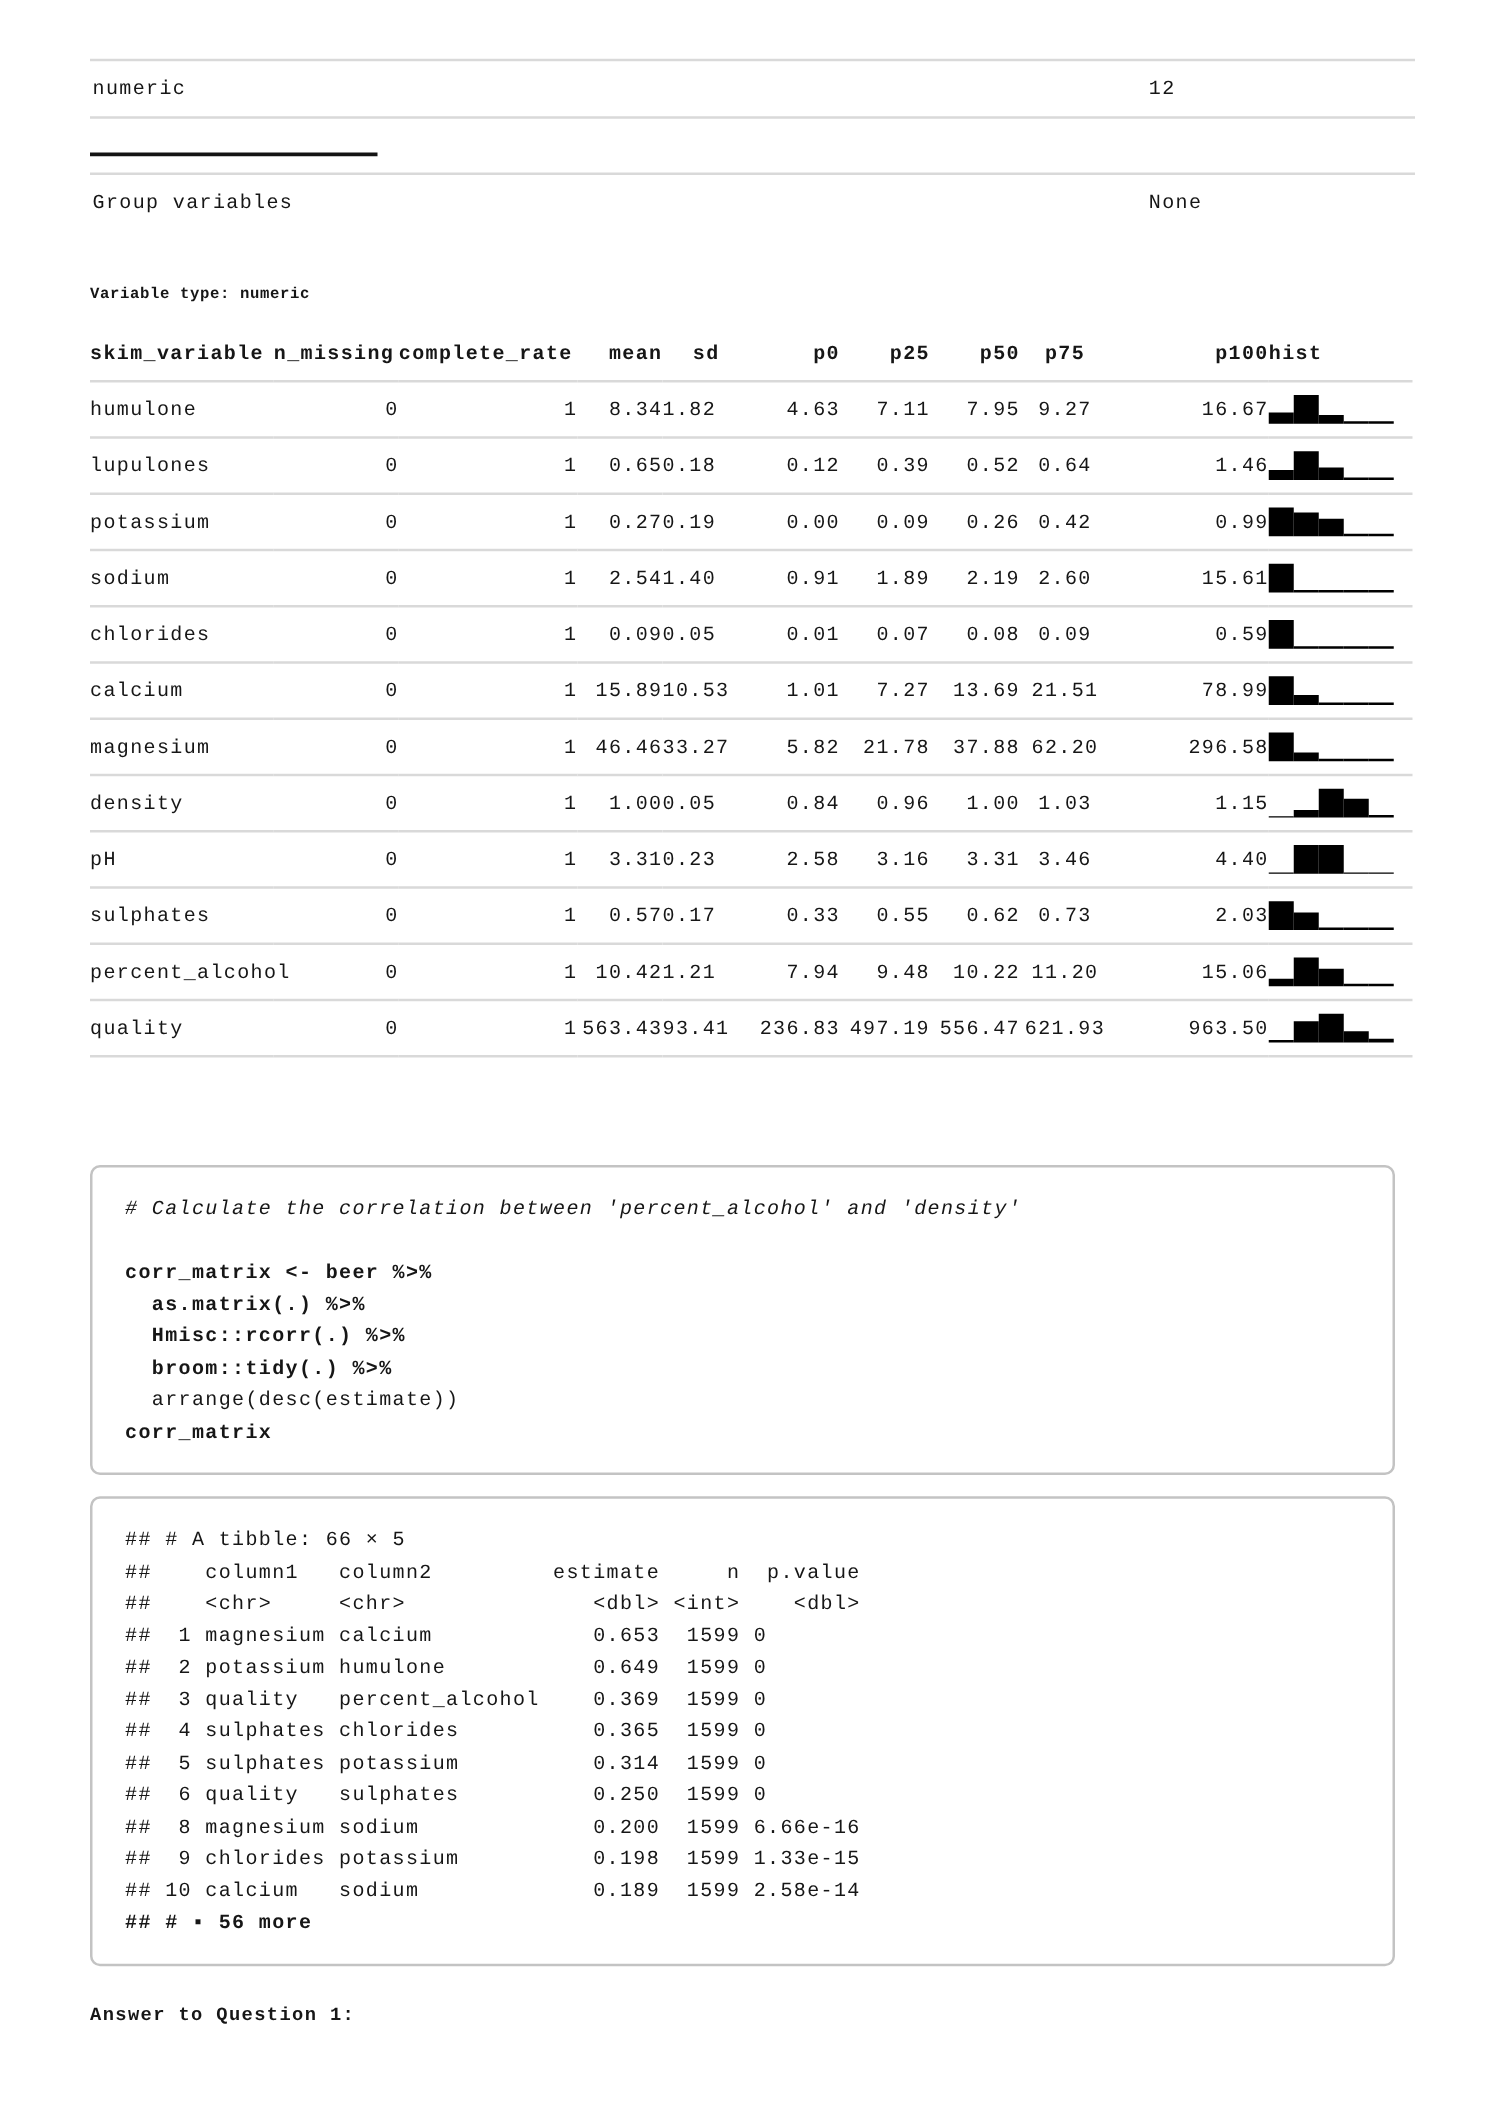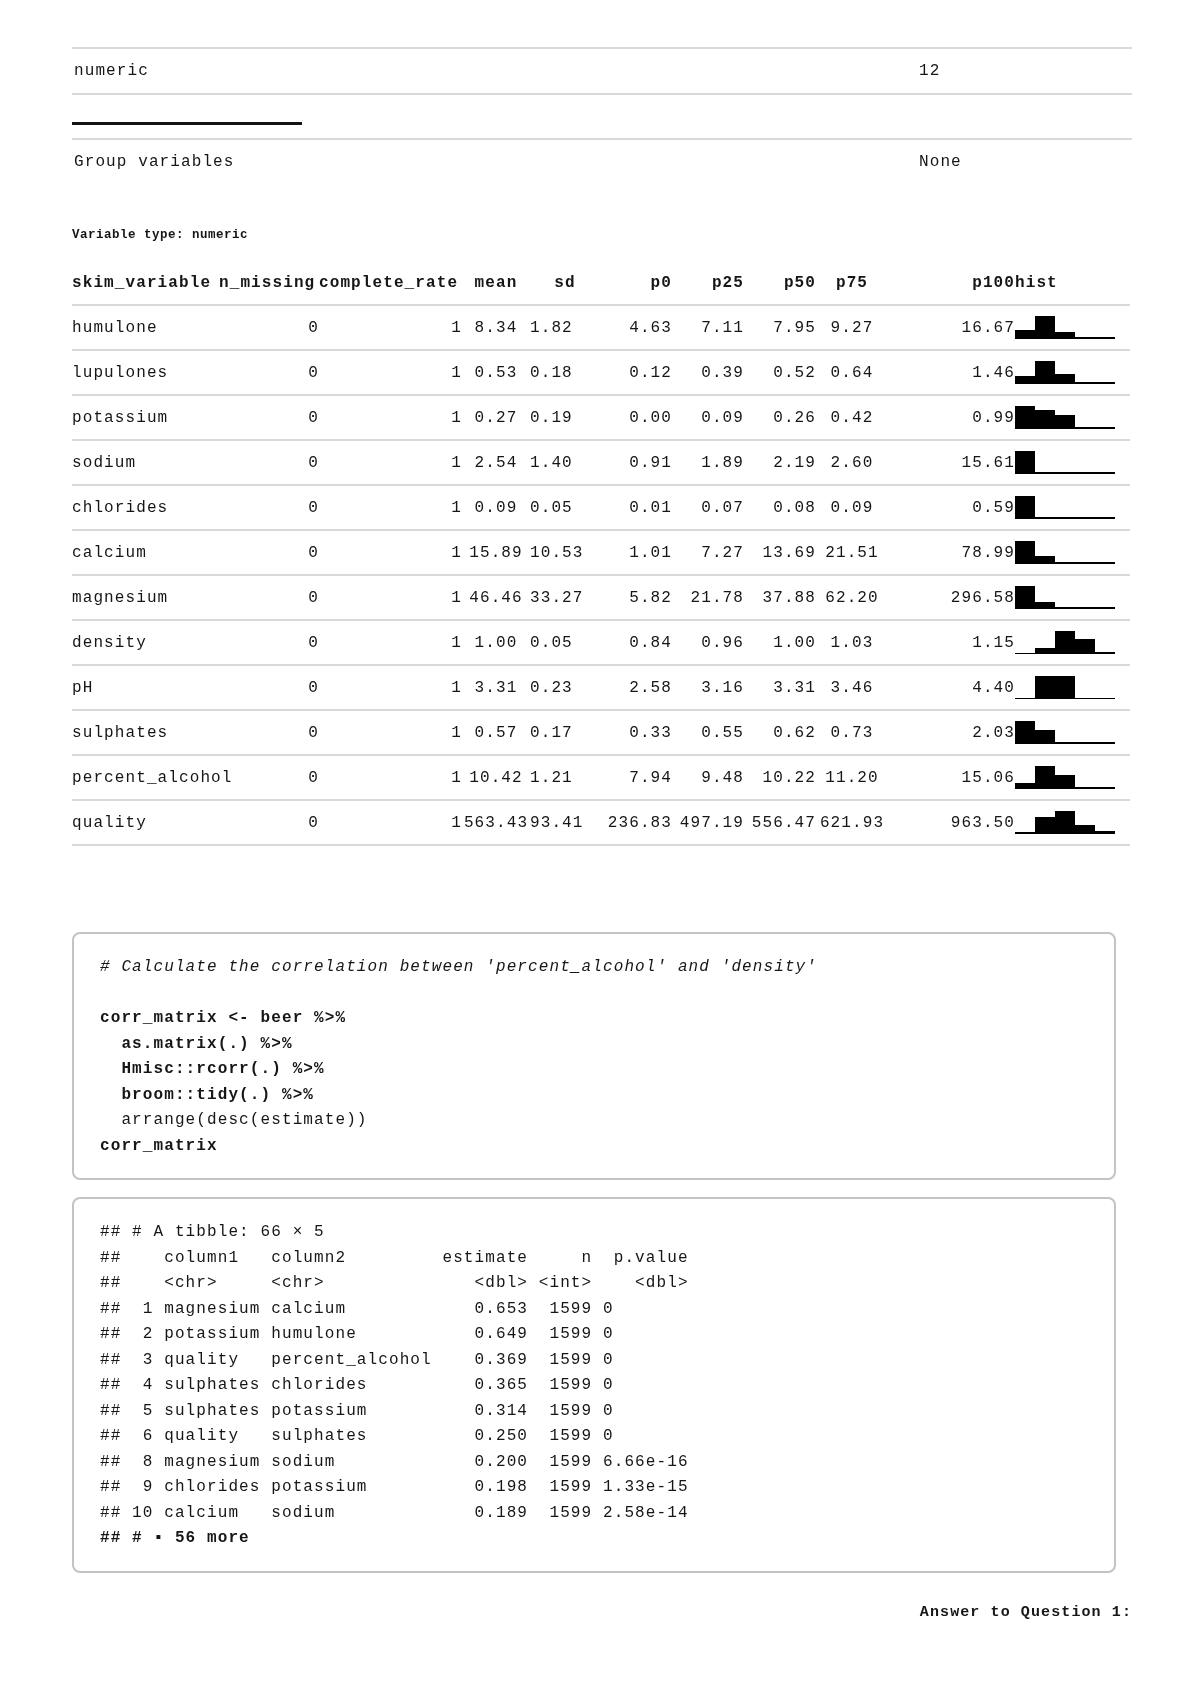--- a/index.html
+++ b/index.html
@@ -30,21 +30,21 @@
   table.skim-table{border-collapse:collapse;table-layout:fixed;width:1058px;}
   table.skim-table th,table.skim-table td{
     border-bottom:2px solid var(--rule);
     padding:10px 0;
     font-size:16px;vertical-align:middle;
   }
   table.skim-table th{font-weight:bold;padding:6px 0 12px 0;}
   th.c0,td.c0{width:147px;text-align:left;}
   th.c1{width:100px;text-align:left;}  td.c1{width:100px;text-align:right;padding-right:10px;}
   th.c2{width:143px;text-align:left;}  td.c2{width:143px;text-align:right;}
-  th.c3,td.c3{width:68px;text-align:center;}
+  th.c3,td.c3{width:68px;text-align:right;}
   th.c4,td.c4{width:70px;}
   th.c5,td.c5{width:72px;text-align:right;}
   th.c6,td.c6{width:72px;text-align:right;}
   th.c7,td.c7{width:72px;text-align:right;}
   th.c8,td.c8{width:72px;text-align:center;}
   th.c9,td.c9{width:127px;text-align:right;}
   th.c10,td.c10{width:115px;text-align:left;padding-left:14px;}
   .hist{display:flex;align-items:flex-end;width:100px;height:23px;}
   .hist .bar{flex:1 1 20%;background:var(--bar);}
   .codebox{
@@ -56,21 +56,21 @@
   }
   .codebox .line{
     white-space:pre;
     font-size:16px;line-height:25.5px;min-height:25.5px;
     letter-spacing:1.1px;
   }
   .ln-comment{font-weight:normal;font-style:italic;}
   .ln-bold{font-weight:bold;}
   #code-block{margin:86px 0 17px 0;}
   #output-block{margin:0 0 31px 0;}
-  .answer-heading{font-weight:bold;font-size:15px;margin:0 0 120px 0;text-align:right;}
+  .answer-heading{font-weight:bold;font-size:15px;margin:0 0 120px 0;}
 </style>
 </head>
 <body>
 
 <div class="page">
 
   <hr class="rule">
 
   <div class="kv-row">
     <span class="kv-label">numeric</span>
@@ -125,21 +125,21 @@
               <span class="bar" style="height: 30%;"></span>
               <span class="bar" style="height: 8%;"></span>
               <span class="bar" style="height: 8%;"></span>
             </div>
           </td>
         </tr>
         <tr>
           <td class="c0">lupulones</td>
           <td class="c1">0</td>
           <td class="c2">1</td>
-          <td class="c3">0.53</td>
+          <td class="c3">0.65</td>
           <td class="c4">0.18</td>
           <td class="c5">0.12</td>
           <td class="c6">0.39</td>
           <td class="c7">0.52</td>
           <td class="c8">0.64</td>
           <td class="c9">1.46</td>
           <td class="c10">
             <div class="hist">
               <span class="bar" style="height: 36%;"></span>
               <span class="bar" style="height: 100%;"></span>

